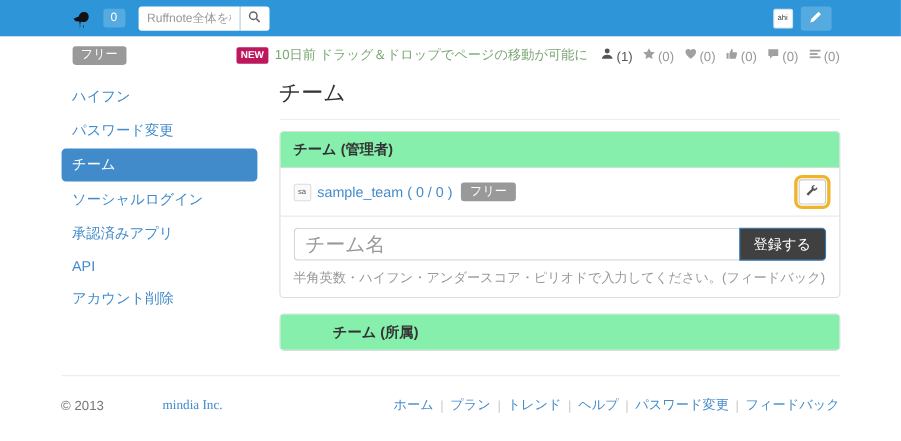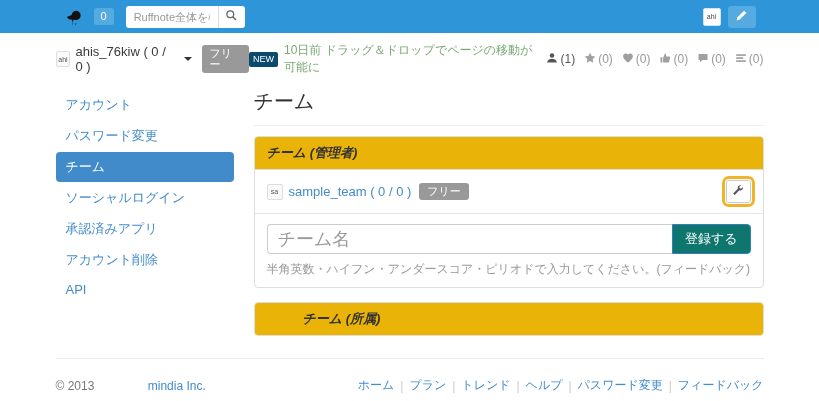--- a/index.html
+++ b/index.html
@@ -26,62 +26,62 @@
   
   .userbar{display:flex;align-items:center;padding-top:9px;font-size:13px;}
   .account{display:flex;align-items:center;gap:5px;cursor:pointer;}
   .mini-avatar{width:16px;height:16px;background:#fbf9fb;border:1px solid #ddd;box-sizing:border-box;
     border-radius:2px;display:flex;align-items:center;justify-content:center;font-size:7px;color:#555;}
   .account-label{color:#3a3a3a;}
   .caret{width:0;height:0;border-left:4px solid transparent;border-right:4px solid transparent;
     border-top:4px solid #333;margin-left:2px;}
   .plan-badge{background:#999;color:#fff;font-size:11px;line-height:11px;padding:3px 8px;border-radius:3px;margin-left:10px;}
   .userbar-right{margin-left:auto;display:flex;align-items:center;gap:6px;}
-  .new-badge{background:#0c4a6e;color:#fff;font-size:9px;font-weight:normal;line-height:9px;padding:3px 4px;border-radius:2px;}
+  .new-badge{background:#be185d;color:#fff;font-size:9px;font-weight:bold;line-height:9px;padding:3px 4px;border-radius:2px;}
   .news-text{color:#7aa874;font-size:12px;cursor:pointer;}
   .stats{display:flex;align-items:center;gap:9px;margin-left:6px;}
   .stat{display:flex;align-items:center;gap:2px;font-size:12px;color:#999;cursor:pointer;}
   .stat svg{fill:#a0a0a0;}
   .stat.dark{color:#555;}
   .stat.dark svg{fill:#555;}
 
   
   .content{display:flex;margin-top:12px;min-height:240px;}
   .sidebar{width:178px;margin-right:20px;margin-top:2px;}
   .side-item{display:block;color:#428bca;font-size:13px;padding:6px 10px;border-radius:4px;
     margin-bottom:1px;cursor:pointer;}
   .side-item.active{background:#428bca;color:#fff;}
   .main{flex:1;}
   .page-title{font-size:20px;font-weight:500;color:#333;margin:0 0 10px 0;padding-bottom:10px;border-bottom:1px solid #eee;}
 
   .panel{border:1px solid #ddd;border-radius:4px;margin-bottom:14px;}
-  .panel-header{background:#eab308;padding:7px 12px;font-size:13px;font-weight:bold;color:#333;
-    border-radius:3px 3px 0 0;font-style:italic;}
+  .panel-header{background:#86efac;padding:7px 12px;font-size:13px;font-weight:bold;color:#333;
+    border-radius:3px 3px 0 0;}
   .panel .panel-header.with-body{border-bottom:1px solid #ddd;}
   .panel.header-only .panel-header{border-radius:3px;padding-left:48px;}
   .team-row{display:flex;align-items:center;gap:6px;padding:6px 8px 6px 12px;border-bottom:1px solid #e7e7e7;}
   .team-link{color:#428bca;font-size:13px;cursor:pointer;}
   .team-row .plan-badge{margin-left:2px;}
   .wrench-wrap{margin-left:auto;border:3px solid #f0b429;border-radius:7px;padding:1px;display:flex;}
   .wrench-btn{width:25px;height:23px;background:#fff;border:1px solid #ccc;border-radius:3px;
     display:flex;align-items:center;justify-content:center;cursor:pointer;padding:0;}
   .form-area{padding:10px 12px 9px 12px;}
   .input-group{display:flex;width:100%;}
   .input-group input{flex:1;height:30px;box-sizing:border-box;border:1px solid #ccc;border-right:none;
     border-radius:4px 0 0 4px;padding:0 10px;font-size:18px;color:#333;outline:none;}
   .input-group input::placeholder{color:#999;}
-  .submit-btn{height:30px;background:#0f766e;color:#fff;border:1px solid #357ebd;border-radius:0 4px 4px 0;
+  .submit-btn{height:30px;background:#404040;color:#fff;border:1px solid #357ebd;border-radius:0 4px 4px 0;
     font-size:13px;padding:0 12px;cursor:pointer;}
   .help-text{color:#999;font-size:12px;margin-top:7px;}
 
   
   .footer-sep{border-top:1px solid #ececec;margin-top:8px;}
   .footer{display:flex;align-items:center;padding-top:18px;font-size:12px;gap:25px;}
   .copyright{color:#777;}
-  .footer a,.footer .flink{color:#428bca;text-decoration:none;cursor:pointer;}
+  .footer a,.footer .flink{color:#428bca;text-decoration:none;cursor:pointer;font-family:Liberation Serif, serif;}
   .footer-links{margin-left:auto;display:flex;align-items:center;}
   .footer-links .sep{color:#ccc;margin:0 6px;}
 </style>
 </head>
 <body>
 
 <header class="navbar">
   <div class="container nav-inner">
     <span class="bird">
       <svg width="22" height="20" viewBox="0 0 24 22">
@@ -107,25 +107,20 @@
           <svg width="13" height="13" viewBox="0 0 16 16">
               <path fill="#fff" d="M2 14l1-3.8 8.2-8.2 2.8 2.8-8.2 8.2z"></path>
             </svg>
         </span>
       </button>
     </div>
   </div>
 </header>
 
 <div class="container userbar">
-  <div class="account">
-    <span class="mini-avatar">ahi</span>
-    <span class="account-label">ahis_76kiw ( 0 / 0 )</span>
-    <span class="caret"></span>
-  </div>
   <span class="plan-badge">フリー</span>
   <div class="userbar-right">
     <span class="new-badge">NEW</span>
     <span class="news-text">10日前 ドラッグ＆ドロップでページの移動が可能に</span>
     <div class="stats">
       <span class="stat dark">
         <span><svg width="12" height="12" viewBox="0 0 16 16">
               <circle cx="8" cy="4.5" r="3"></circle>
               <path d="M1.5 14c.5-3.4 3-5 6.5-5s6 1.6 6.5 5z"></path>
             </svg></span>
@@ -162,27 +157,27 @@
               <rect x="1.5" y="11" width="13" height="2.2"></rect>
             </svg></span>
         <span>(0)</span>
       </span>
     </div>
   </div>
 </div>
 
 <div class="container content">
   <nav class="sidebar">
-    <span class="side-item">アカウント</span>
+    <span class="side-item">ハイフン</span>
     <span class="side-item">パスワード変更</span>
     <span class="side-item active">チーム</span>
     <span class="side-item">ソーシャルログイン</span>
     <span class="side-item">承認済みアプリ</span>
+    <span class="side-item">API</span>
     <span class="side-item">アカウント削除</span>
-    <span class="side-item">API</span>
   </nav>
 
   <main class="main">
     <h1 class="page-title">チーム</h1>
 
     <div class="panel">
       <div class="panel-header with-body">チーム (管理者)</div>
       <div class="team-row">
         <span class="mini-avatar">sa</span>
         <span class="team-link">sample_team ( 0 / 0 )</span>

